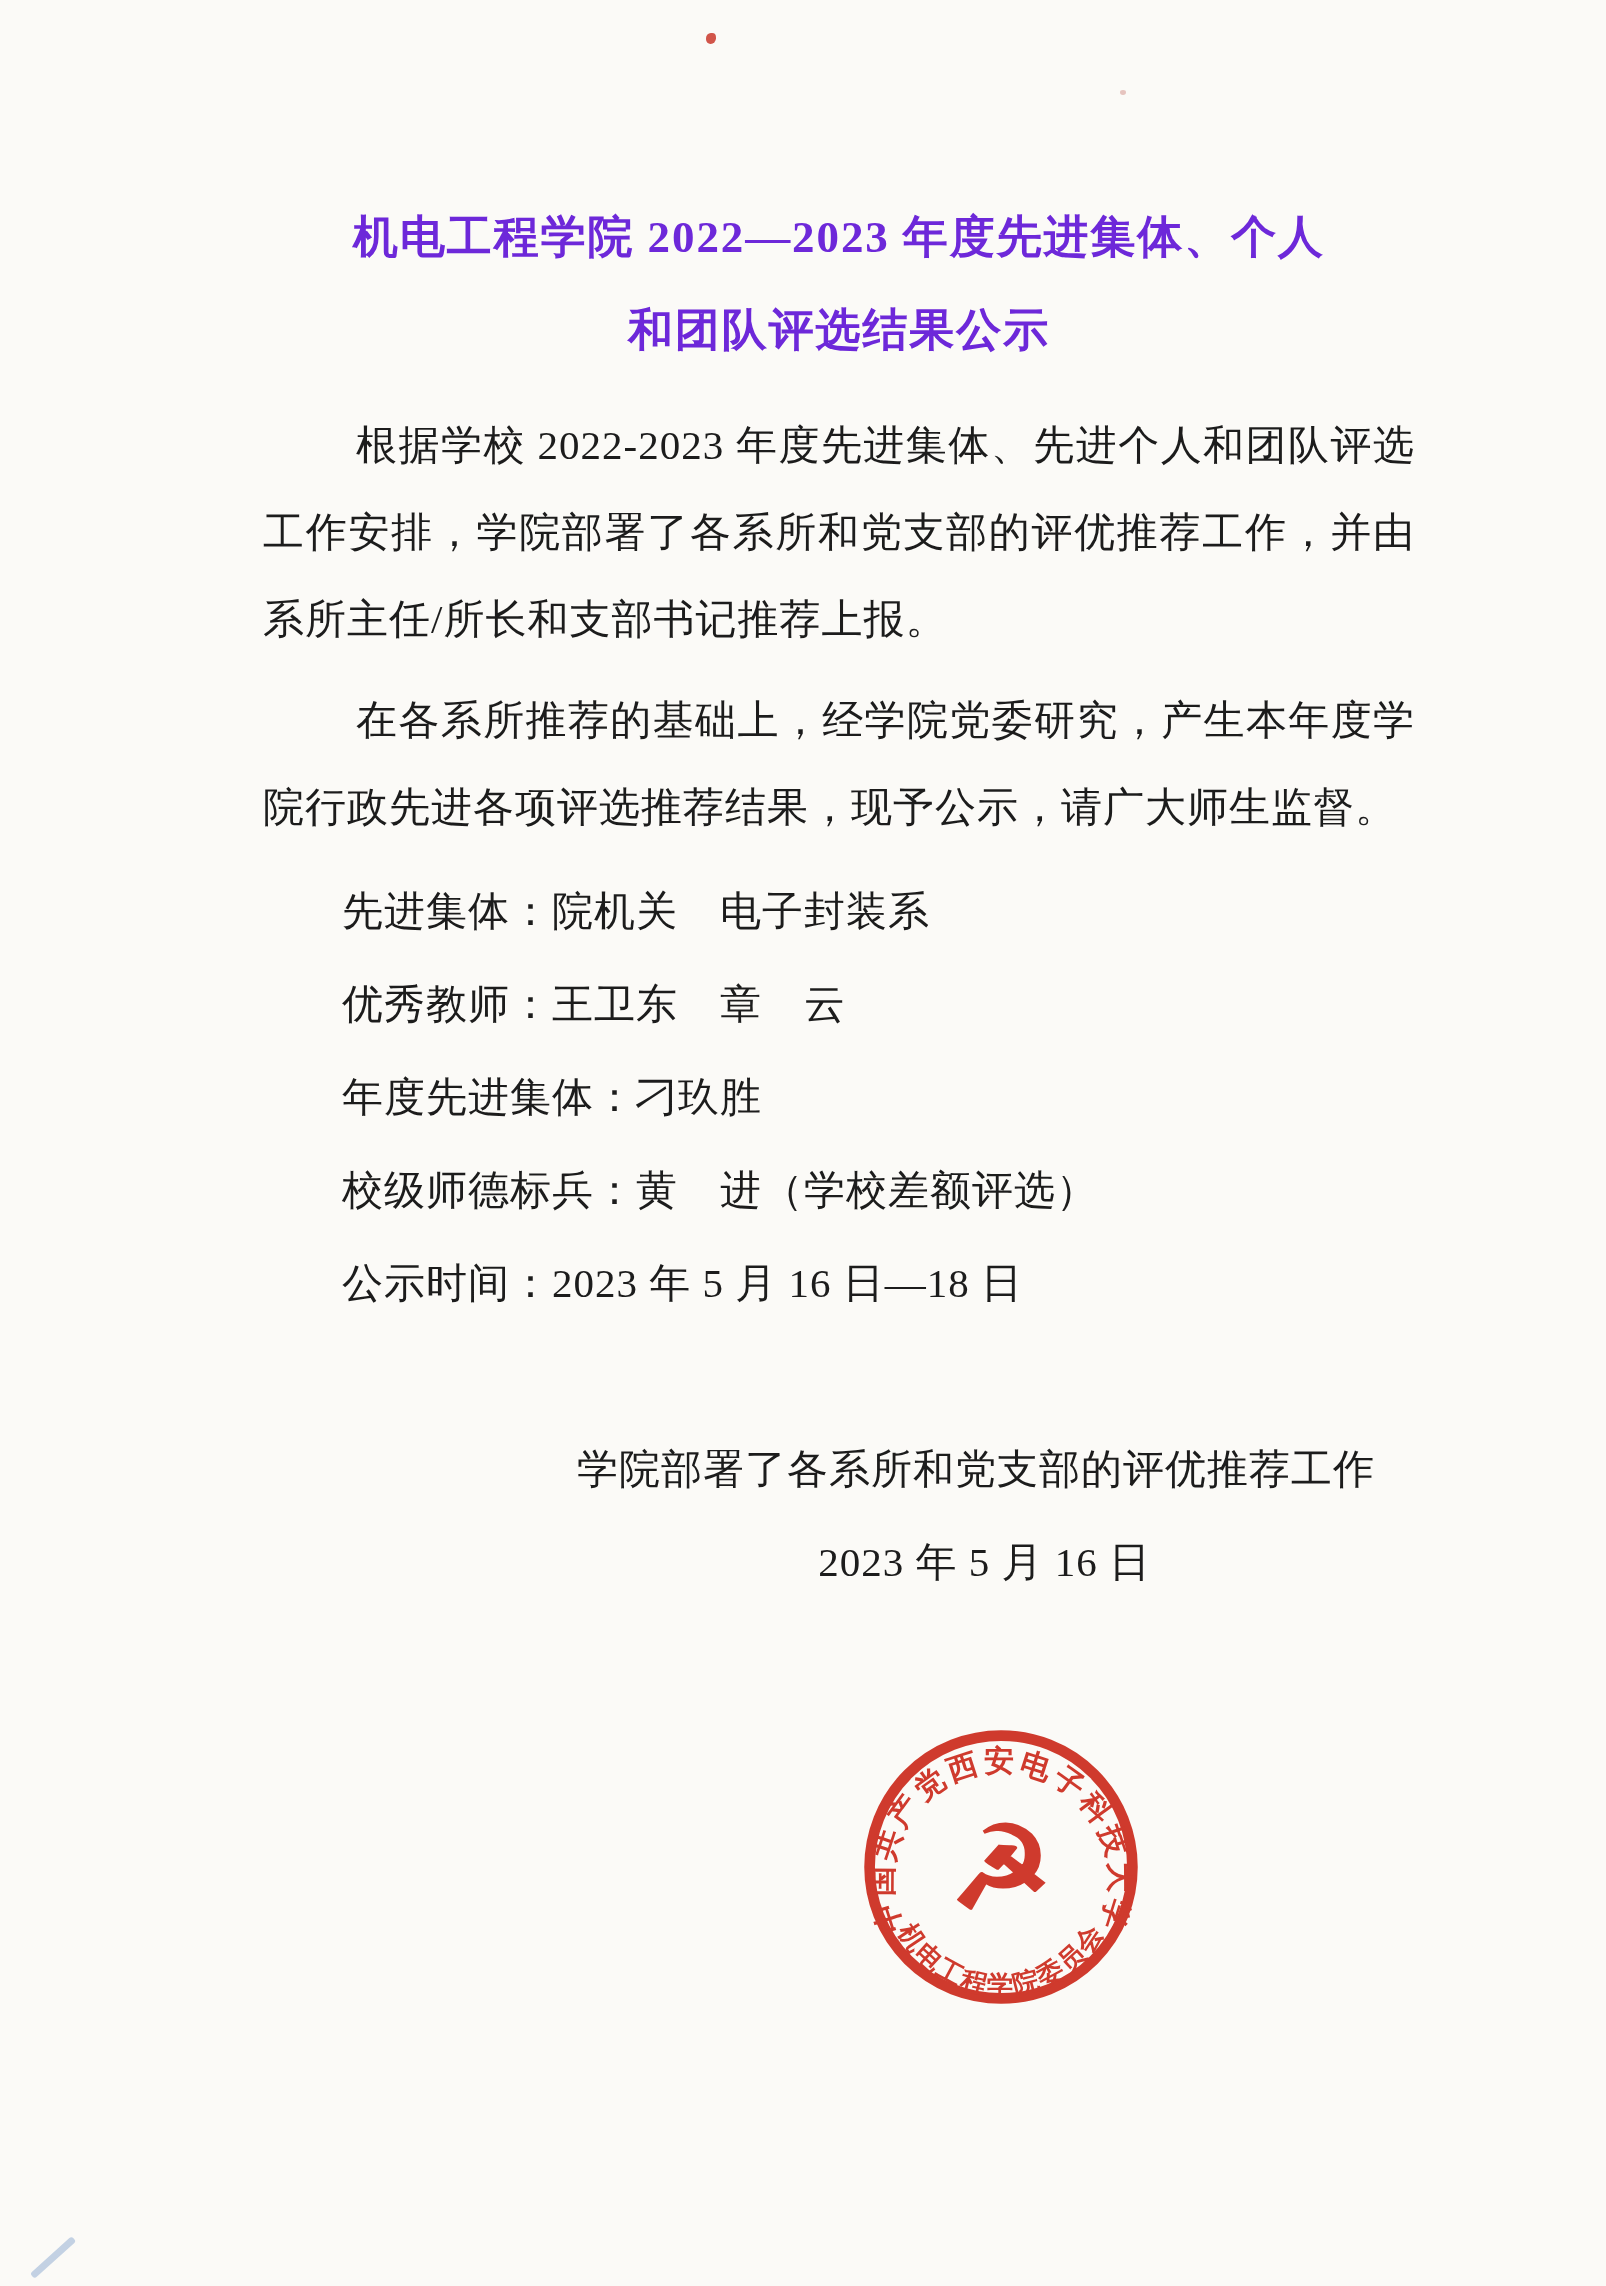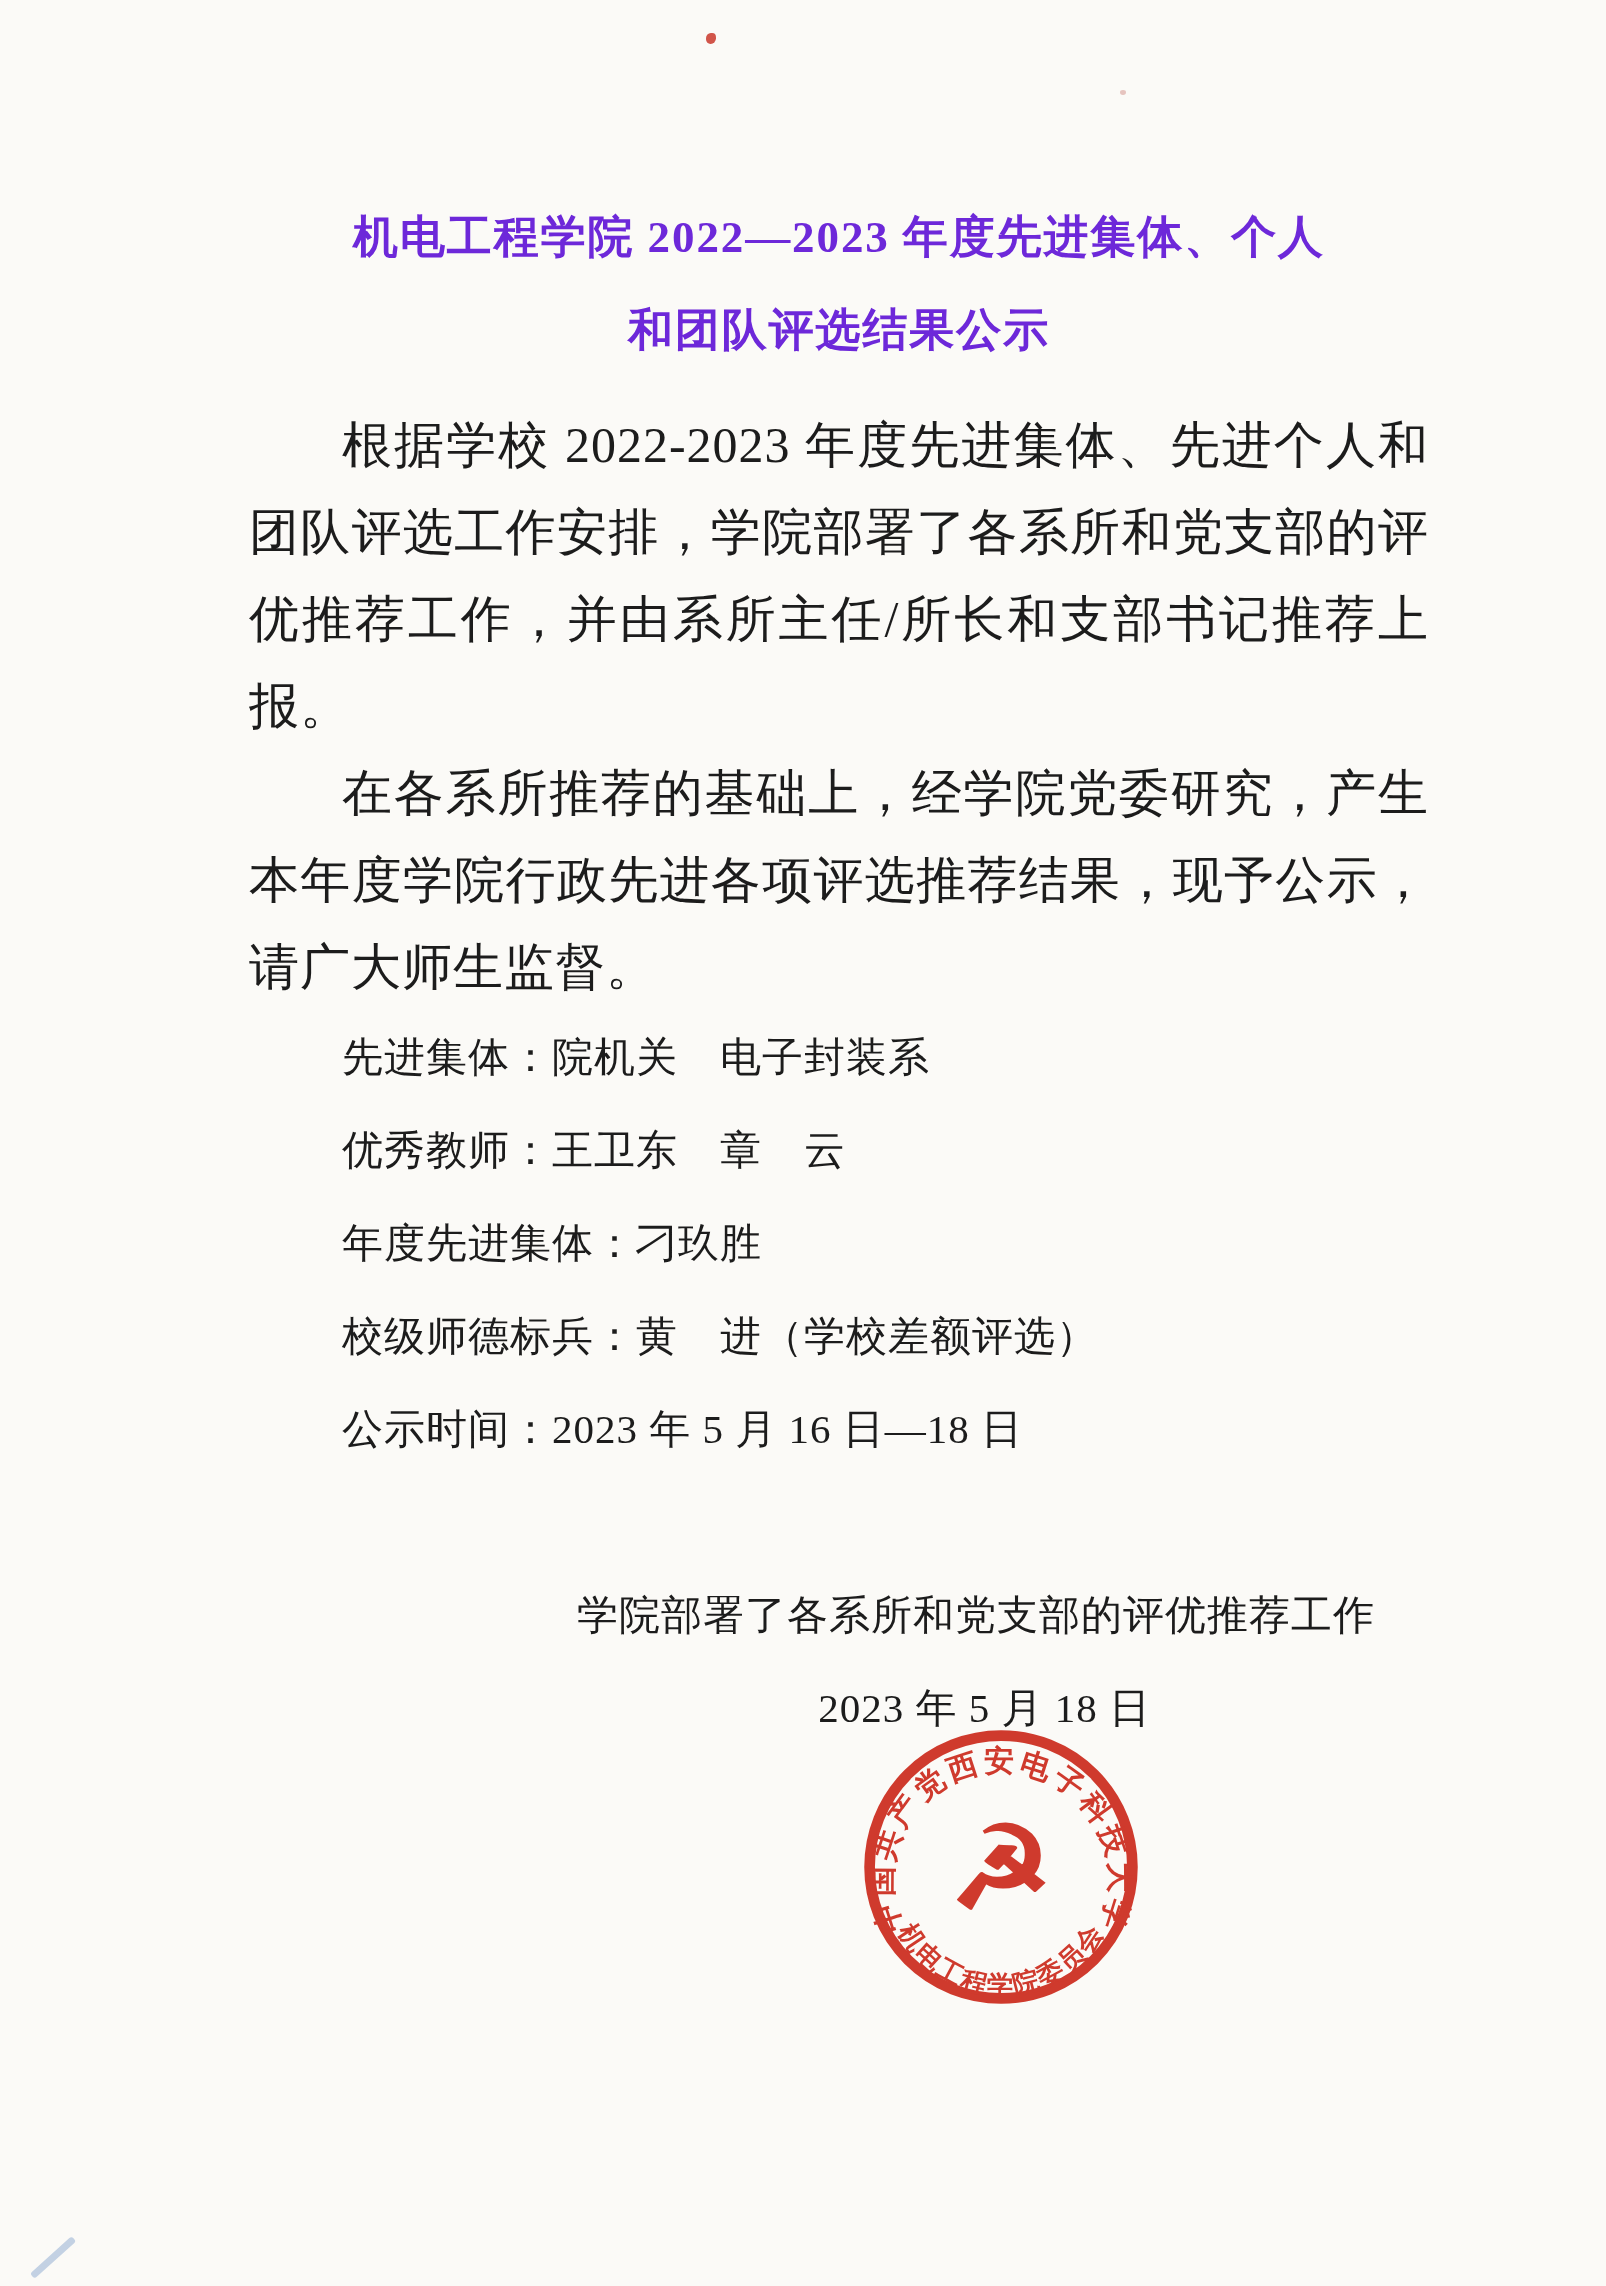--- a/index.html
+++ b/index.html
@@ -20,22 +20,22 @@
     margin:0 0 25px 0;
     font-size:45px;
     line-height:93px;
     font-weight:bold;
     text-align:center;
     letter-spacing:1.9px;
     color:#6d28d9;
   }
   .tline{display:block;}
   .body-para{
-    margin:0;
-    font-size:50px;
+    margin:14px;
+    font-size:41px;
     line-height:87px;
     text-align:justify;
     text-indent:93px;
     letter-spacing:1px;
   }
   .award-line{
     margin:0;
     font-size:41px;
     line-height:93px;
     text-align:justify;
@@ -115,21 +115,21 @@
 
     <p class="award-line">先进集体：院机关　电子封装系</p>
     <p class="award-line">优秀教师：王卫东　章　云</p>
     <p class="award-line">年度先进集体：刁玖胜</p>
     <p class="award-line">校级师德标兵：黄　进（学校差额评选）</p>
 
     <p class="award-line">公示时间：2023 年 5 月 16 日—18 日</p>
 
     <div class="sig-block">
       <p class="sig-line">学院部署了各系所和党支部的评优推荐工作</p>
-      <p class="date-line">2023 年 5 月 18 日</p>
+      <p class="date-line">2023 年 5 月 16 日</p>
     </div>
 
   </div>
 
   <svg class="seal" viewBox="0 0 300 300" aria-hidden="true">
     <circle cx="150" cy="150" r="135" fill="none" stroke-width="11" stroke="#cf2a1c"></circle>
     <defs>
       <path id="sealTopArc" d="M 46,205 A 112,112 0 1 1 254,205" fill="none"></path>
       <path id="sealBottomArc" d="M 48,222 A 118,118 0 0 0 252,222" fill="none"></path>
     </defs>

